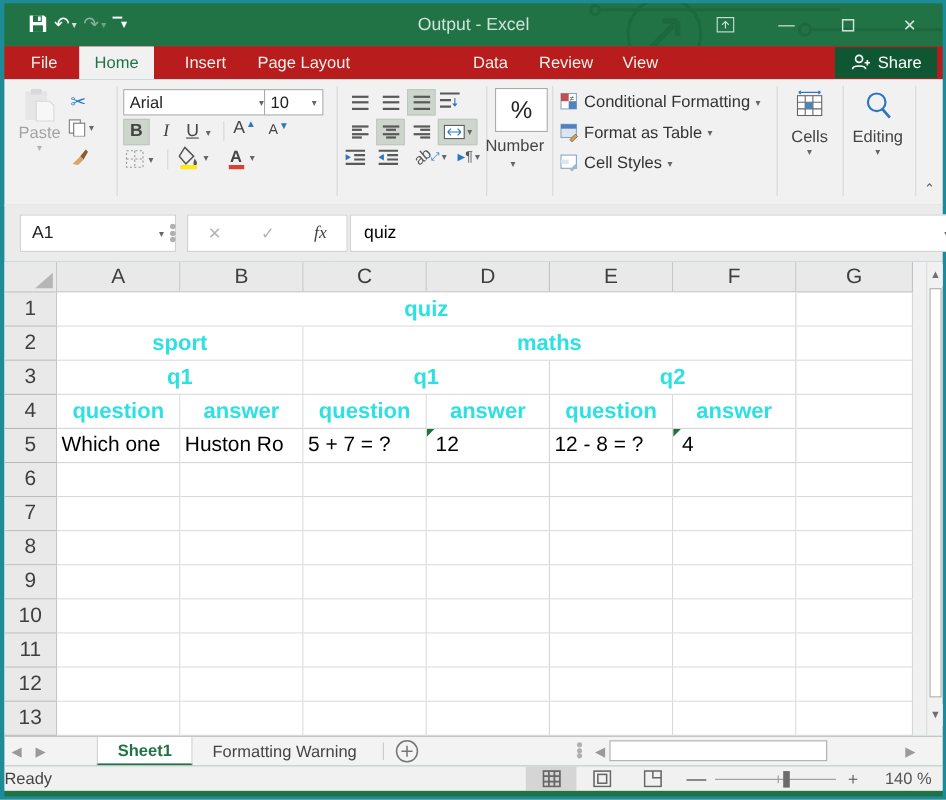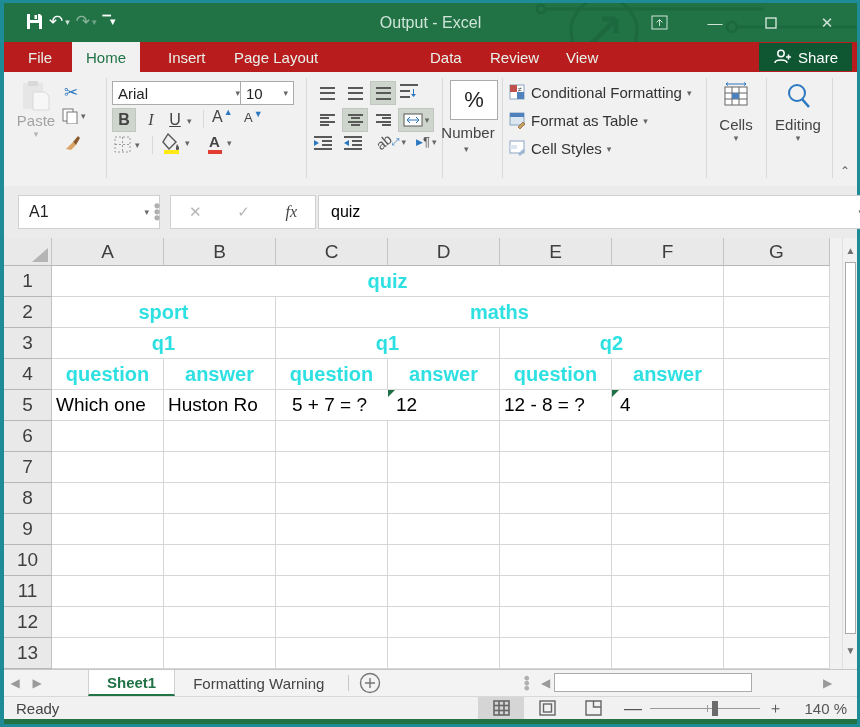--- a/index.html
+++ b/index.html
@@ -583,21 +583,21 @@
       </div>
       <div class="cell accent" style="left: 608px; top: 121px; width: 112px; height: 31px;">
         <span>answer</span>
       </div>
       <div class="cell plain" style="left: 48px; top: 152px; width: 112px; height: 31px;">
         <span>Which one</span>
       </div>
       <div class="cell plain" style="left: 160px; top: 152px; width: 112px; height: 31px;">
         <span>Huston Ro</span>
       </div>
-      <div class="cell plain" style="left: 272px; top: 152px; width: 112px; height: 31px; margin-left: 12px;">
+      <div class="cell plain" style="left: 272px; top: 152px; width: 112px; height: 31px;">
         <span>5 + 7 = ?</span>
       </div>
       <div class="cell plain" style="left: 384px; top: 152px; width: 112px; height: 31px; padding-left: 8px;">
         <span>12</span>
         <i class="tri"></i>
       </div>
       <div class="cell plain" style="left: 496px; top: 152px; width: 112px; height: 31px;">
         <span>12 - 8 = ?</span>
       </div>
       <div class="cell plain" style="left: 608px; top: 152px; width: 112px; height: 31px; padding-left: 8px;">
@@ -627,21 +627,21 @@
   </div>
 </div>
 <div id="hscroll" class="abs">
   <span style="color:#b0b0b0;font-size:11px;line-height:5px;margin-right:8px">⦁<br>⦁<br>⦁</span>
   <span class="navarr" style="width:16px">◀</span>
   <div id="hthumb"></div>
   <span class="navarr" style="width:16px;margin-left:68px">▶</span>
 </div>
 
 <div id="statusbar" class="abs">
-  <span style="margin-left:12px">Ready</span>
+  <span style="">Ready</span>
   <div style="margin-left:auto;display:flex;align-items:center">
     <div class="viewbtn on">
       <svg width="17" height="16" viewBox="0 0 17 16">
           <g stroke="#666" stroke-width="1.6" fill="none">
             <rect x="1" y="1" width="15" height="14"></rect>
             <line x1="6" y1="1" x2="6" y2="15"></line>
             <line x1="11" y1="1" x2="11" y2="15"></line>
             <line x1="1" y1="5.5" x2="16" y2="5.5"></line>
             <line x1="1" y1="10.5" x2="16" y2="10.5"></line>
           </g>

